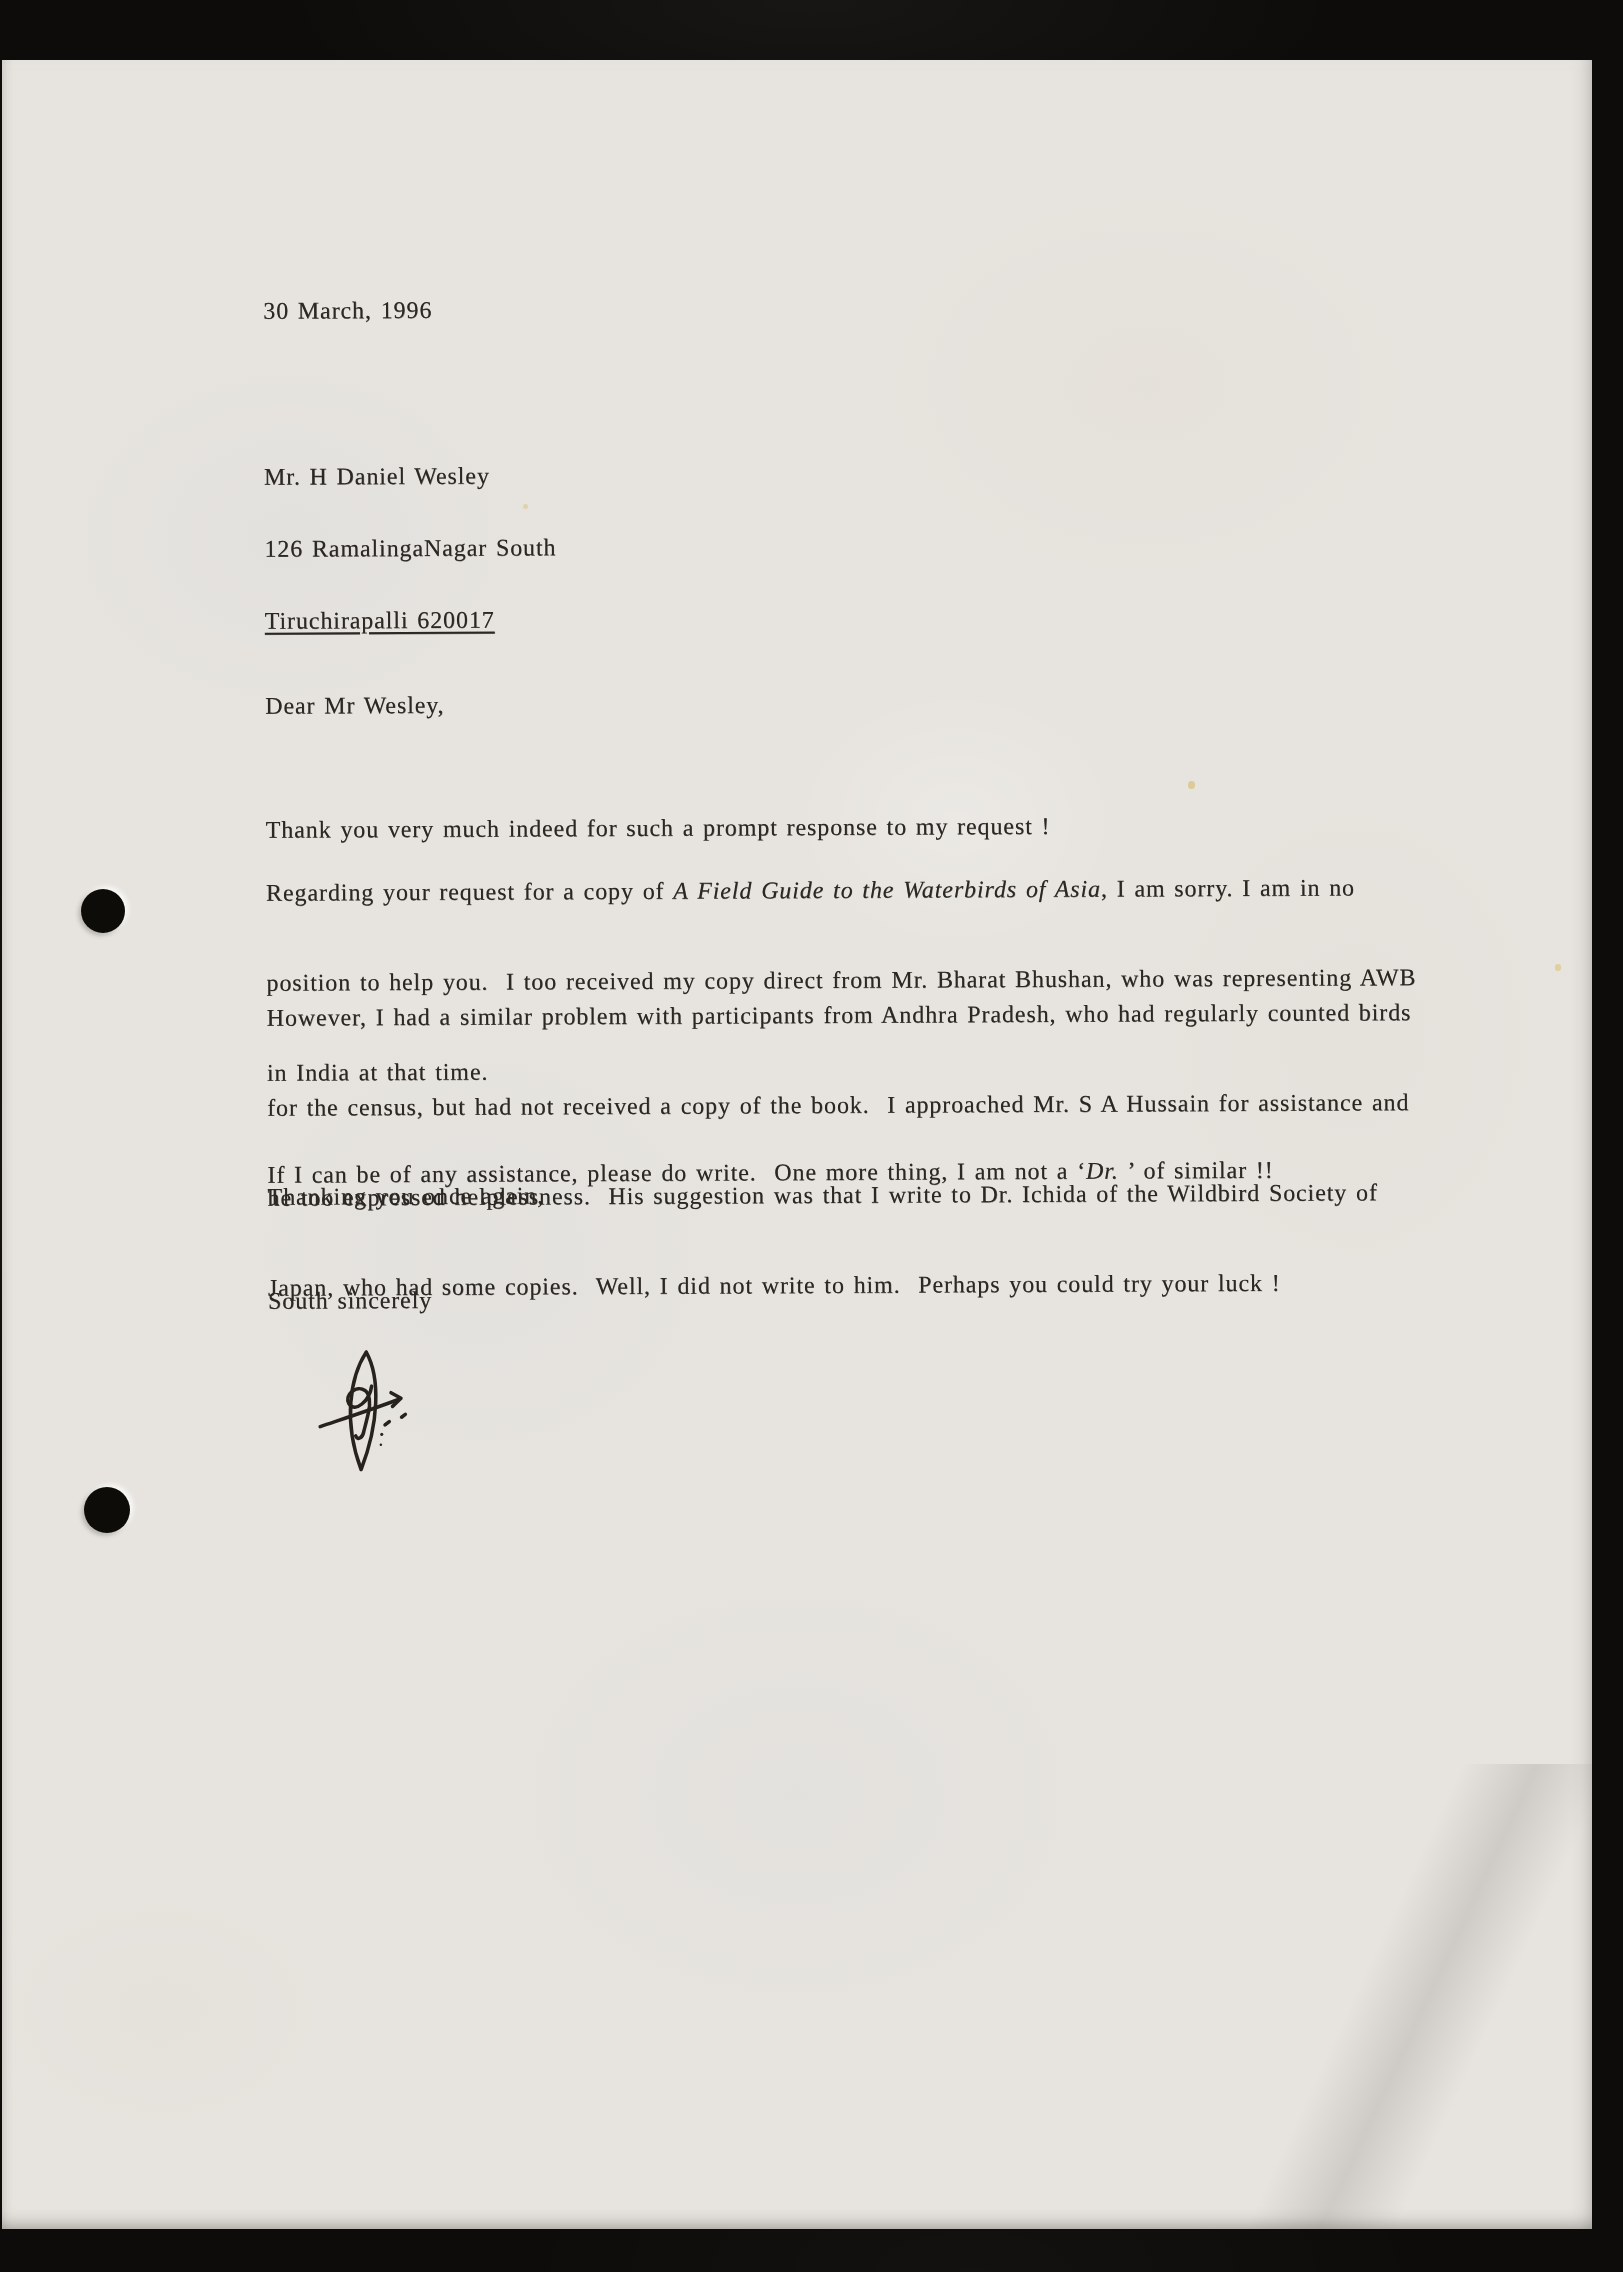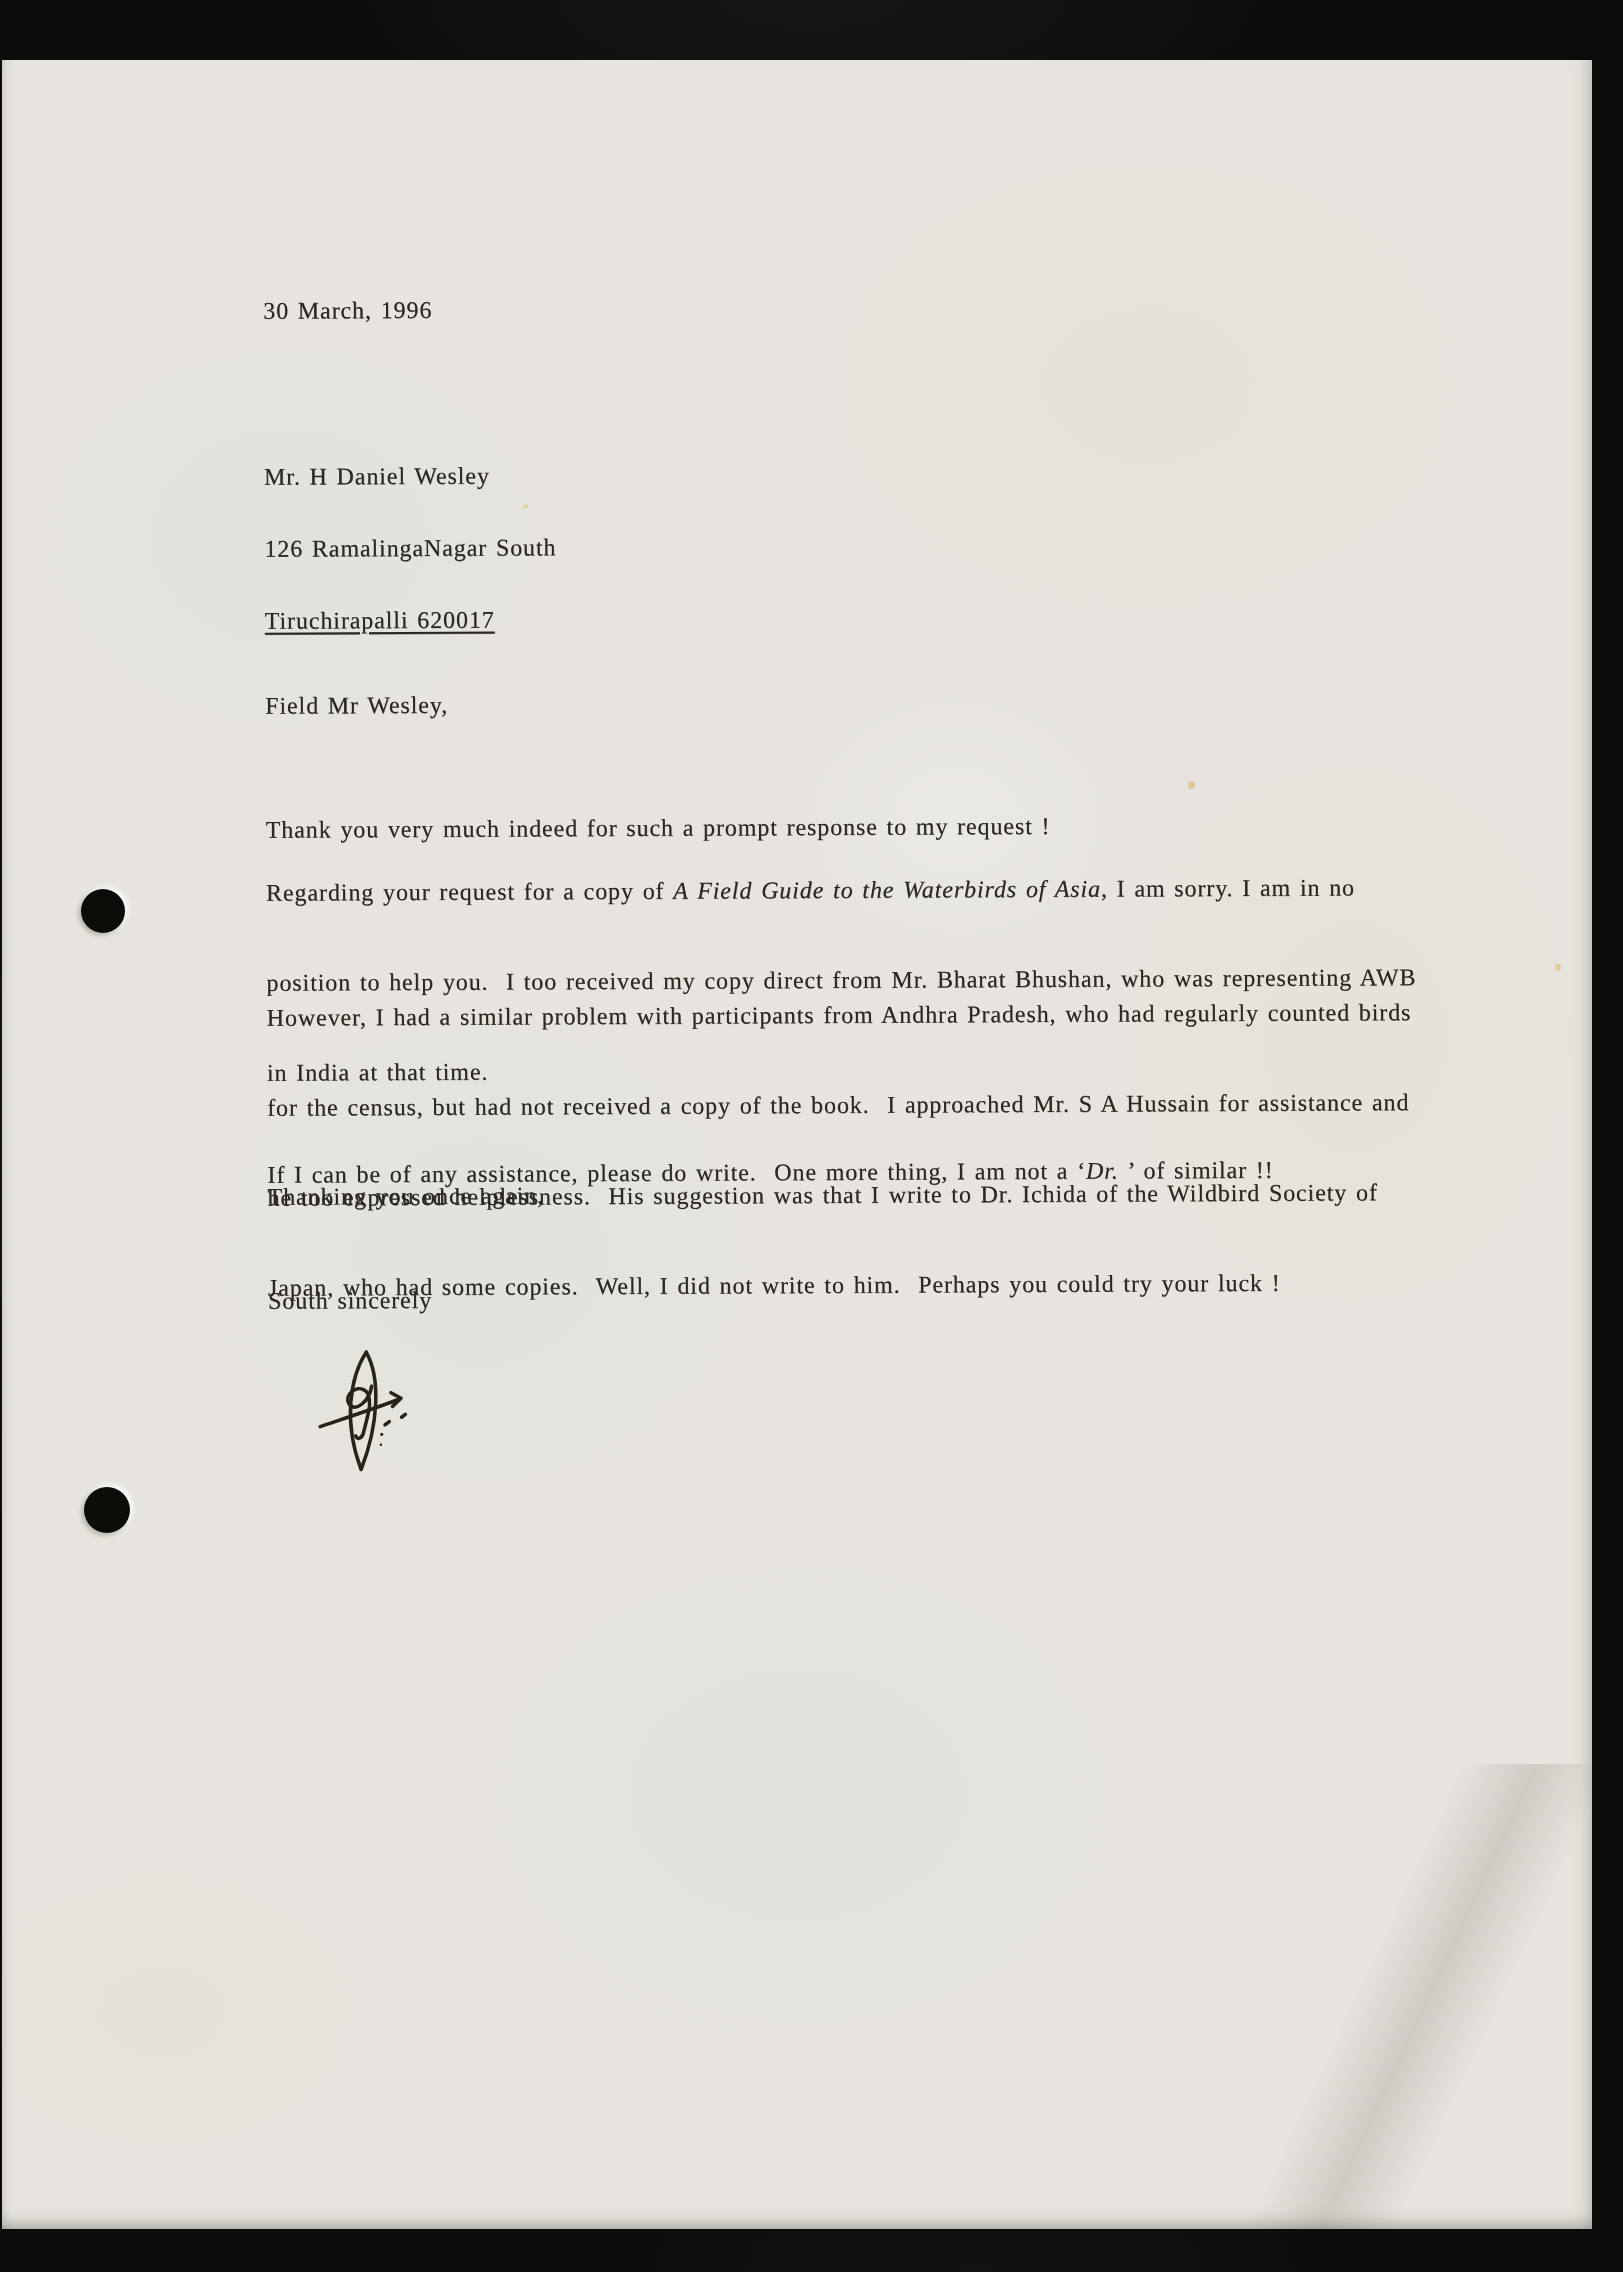--- a/index.html
+++ b/index.html
@@ -82,21 +82,21 @@
   <div class="content">
 
     <div class="tline" style="top:237px">30 March, 1996</div>
 
     <div class="tline address-block" style="top:358px">
       <div class="aline">Mr. H Daniel Wesley</div>
       <div class="aline">126 RamalingaNagar South</div>
       <div class="aline u">Tiruchirapalli 620017</div>
     </div>
 
-    <div class="tline" style="top:632px">Field Mr Wesley,</div>
+    <div class="tline" style="top:632px">Dear Mr Wesley,</div>
 
     <div class="tline" style="top:696px">
       <div>Thank you very much indeed for such a prompt response to my request !</div>
     </div>
 
     <div class="tline" style="top:759px">
       <div><span>Regarding your request for a copy of </span><em>A Field Guide to the Waterbirds of Asia</em><span>, I am sorry. I am in no</span></div>
       <div>position to help you.  I too received my copy direct from Mr. Bharat Bhushan, who was representing AWB</div>
       <div>in India at that time.</div>
     </div>

